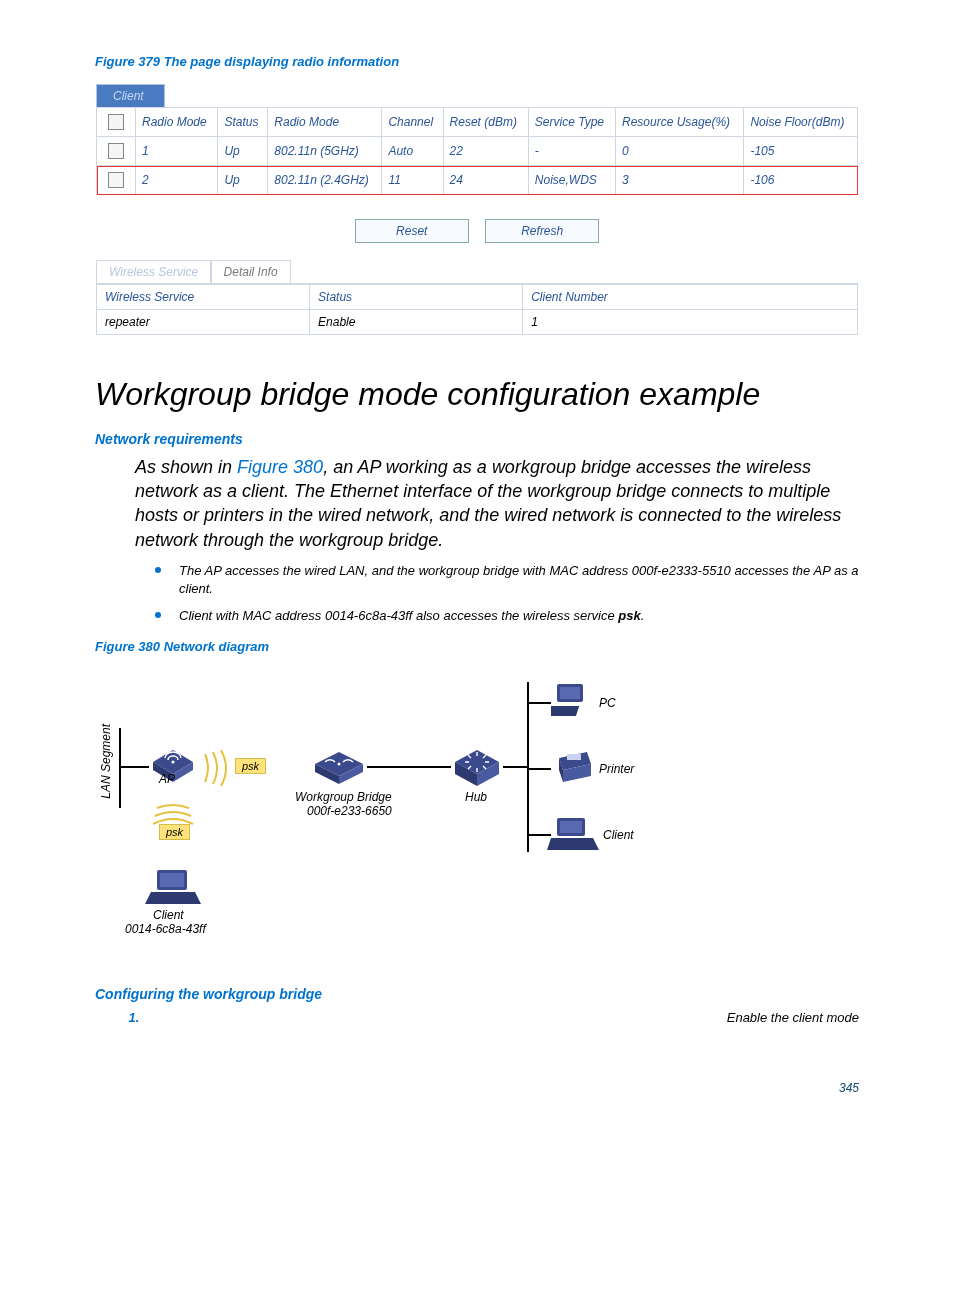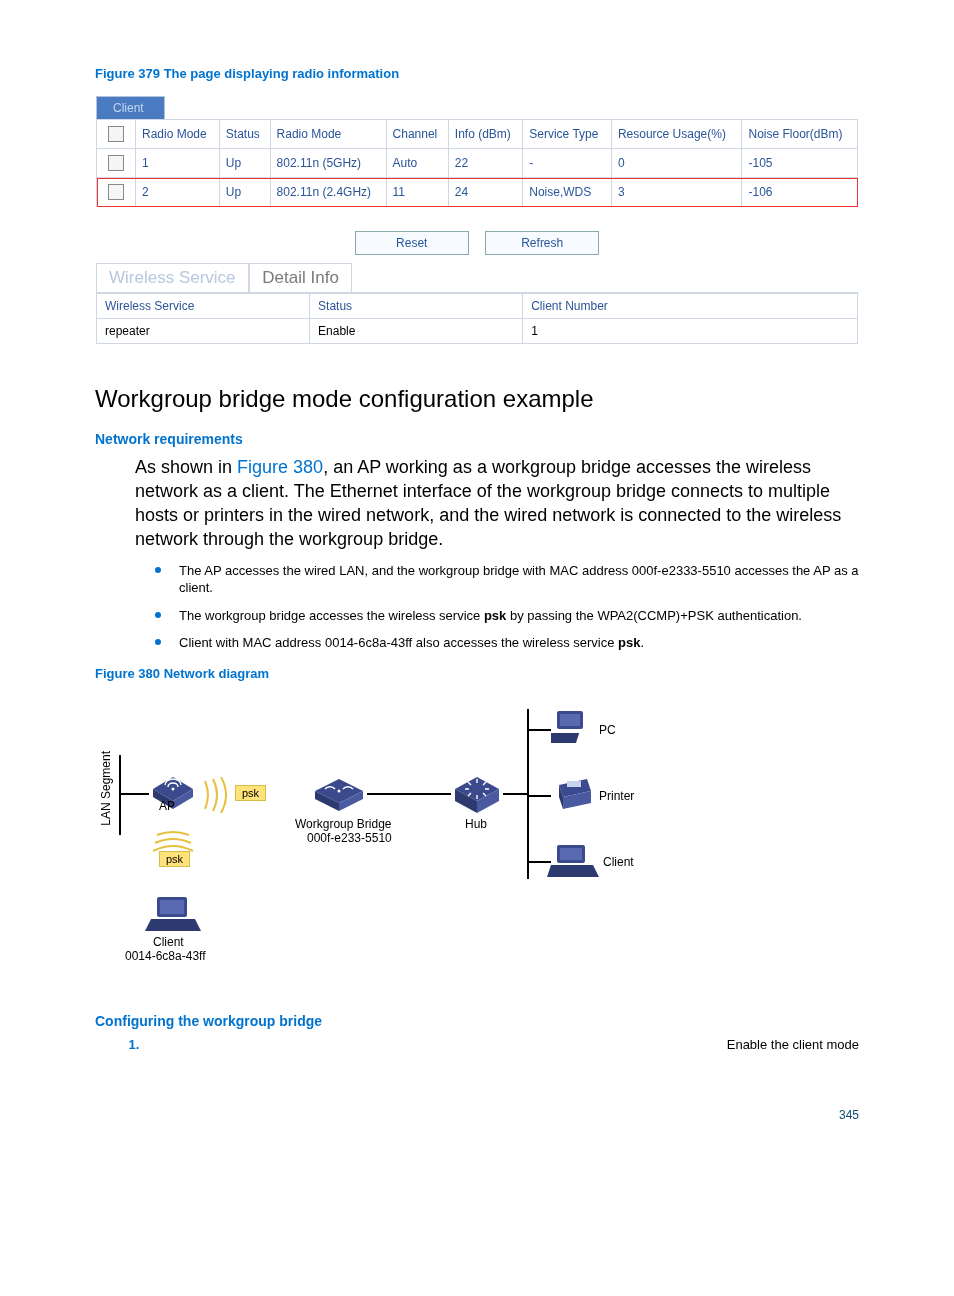--- a/index.html
+++ b/index.html
@@ -4,37 +4,38 @@
 <style>
   body {
     margin: 0;
     padding: 0;
     background: #fff;
     font-family: Arial, Helvetica, sans-serif;
     color: #000;
     width: 954px;
   }
   .page {
-    padding: 56px 95px 40px 95px;
+    padding: 44px 95px 40px 95px;
+    font-style: italic;
   }
   .figure-title {
     color: #0073cf;
     font-weight: bold;
     font-size: 13px;
     margin: 10px 0 14px 0;
   }
   .section-title {
     color: #0073cf;
     font-weight: bold;
     font-size: 14px;
     margin: 18px 0 8px 0;
   }
   h1.main-heading {
     font-weight: normal;
-    font-size: 24px;
+    font-size: 32px;
     color: #000;
     margin: 40px 0 14px 0;
     line-height: 1.15;
   }
   p.body {
     font-size: 18px;
     line-height: 1.35;
     margin: 6px 0 6px 40px;
   }
   ul.bullets {
@@ -114,23 +115,23 @@
     min-width: 88px;
     border: 1px solid #8aa;
     background: #f7fbff;
     color: #2a5599;
     font-size: 12px;
     padding: 4px 12px;
     margin: 0 6px;
   }
   
   .subtabs {
-    margin-top: 8px;
+    margin-top: 17px;
     border-bottom: 1px solid #cfd8e3;
-    font-size: 17px;
+    font-size: 12px;
   }
   .subtab {
     display: inline-block;
     padding: 4px 12px;
     border: 1px solid #cfd8e3;
     border-bottom: none;
     background: #fff;
     color: #7a7a7a;
     margin-right: -4px;
   }
@@ -230,21 +231,21 @@
   <div class="ui-box">
     <div class="radio-tab">Client</div>
     <table class="radio">
       <tbody>
           <tr>
         <th class="checkbox-cell"><span class="chk"></span></th>
         <th>Radio Mode</th>
         <th>Status</th>
         <th>Radio Mode</th>
         <th>Channel</th>
-        <th>Info (dBm)</th>
+        <th>Reset (dBm)</th>
         <th>Service Type</th>
         <th>Resource Usage(%)</th>
         <th>Noise Floor(dBm)</th>
       </tr>
       <tr>
         <td class="checkbox-cell"><span class="chk"></span></td>
         <td>1</td>
         <td>Up</td>
         <td>802.11n (5GHz)</td>
         <td>Auto</td>
@@ -295,21 +296,20 @@
   <h1 class="main-heading">Workgroup bridge mode configuration example</h1>
 
   <div class="section-title">Network requirements</div>
 
   <p class="body">
     <span>As shown in </span><a href="#" class="linkref">Figure 380</a><span>, an AP working as a workgroup bridge accesses the wireless network as a client. The Ethernet interface of the workgroup bridge connects to multiple hosts or printers in the wired network, and the wired network is connected to the wireless network through the workgroup bridge.</span>
   </p>
 
   <ul class="bullets">
     <li><span>The AP accesses the wired LAN, and the workgroup bridge with MAC address 000f-e2333-5510 accesses the AP as a client.</span></li>
-    <li><span>The workgroup bridge accesses the wireless service </span><b>psk</b><span> by passing the WPA2(CCMP)+PSK authentication.</span></li>
     <li><span>Client with MAC address 0014-6c8a-43ff also accesses the wireless service </span><b>psk</b><span>.</span></li>
   </ul>
 
   <div class="figure-title">Figure 380 Network diagram</div>
 
   <div class="diagram">
 
     <div class="vline" style="left:24px; top:60px; height:80px;"></div>
     <div class="hline" style="left:24px; top:98px; width:30px;"></div>
     <div class="vlabel" style="left:4px; top:56px;">LAN Segment</div>
@@ -358,21 +358,21 @@
       <svg class="dev" width="56" height="40">
         <polygon points="28,4 52,16 28,28 4,16" fill="#3b4a8c"></polygon>
         <polygon points="4,16 28,28 28,36 4,24" fill="#2d3a70"></polygon>
         <polygon points="52,16 28,28 28,36 52,24" fill="#4a5aa0"></polygon>
         <path d="M14 14 a6 5 0 0 1 10 0" stroke="#fff" stroke-width="1.4" fill="none"></path>
         <path d="M32 14 a6 5 0 0 1 10 0" stroke="#fff" stroke-width="1.4" fill="none"></path>
         <circle cx="28" cy="16" r="1.5" fill="#fff"></circle>
       </svg>
     </div>
     <div class="dlabel" style="left:200px; top:122px;">Workgroup Bridge</div>
-    <div class="dlabel" style="left:212px; top:136px;">000f-e233-5510</div>
+    <div class="dlabel" style="left:212px; top:136px;">000f-e233-6650</div>
 
     <div class="hline" style="left:272px; top:98px; width:84px;"></div>
 
     <div class="icon" style="left:356px; top:78px;">
       <svg class="dev" width="52" height="44">
         <polygon points="26,4 48,16 26,28 4,16" fill="#3b4a8c"></polygon>
         <polygon points="4,16 26,28 26,40 4,28" fill="#2d3a70"></polygon>
         <polygon points="48,16 26,28 26,40 48,28" fill="#4a5aa0"></polygon>
         <g stroke="#fff" stroke-width="1.4" fill="none">
           <path d="M26 10 l0 -4 M26 22 l0 4 M18 16 l-4 0 M34 16 l4 0"></path>

